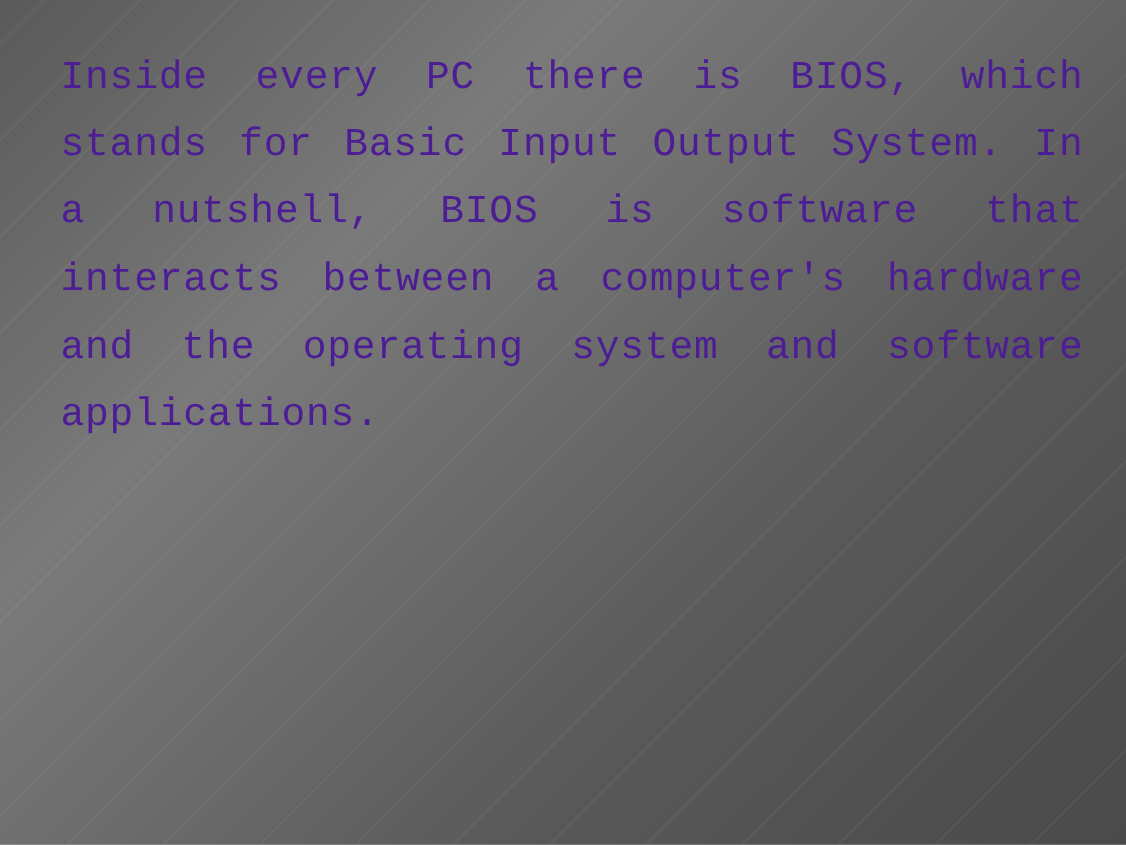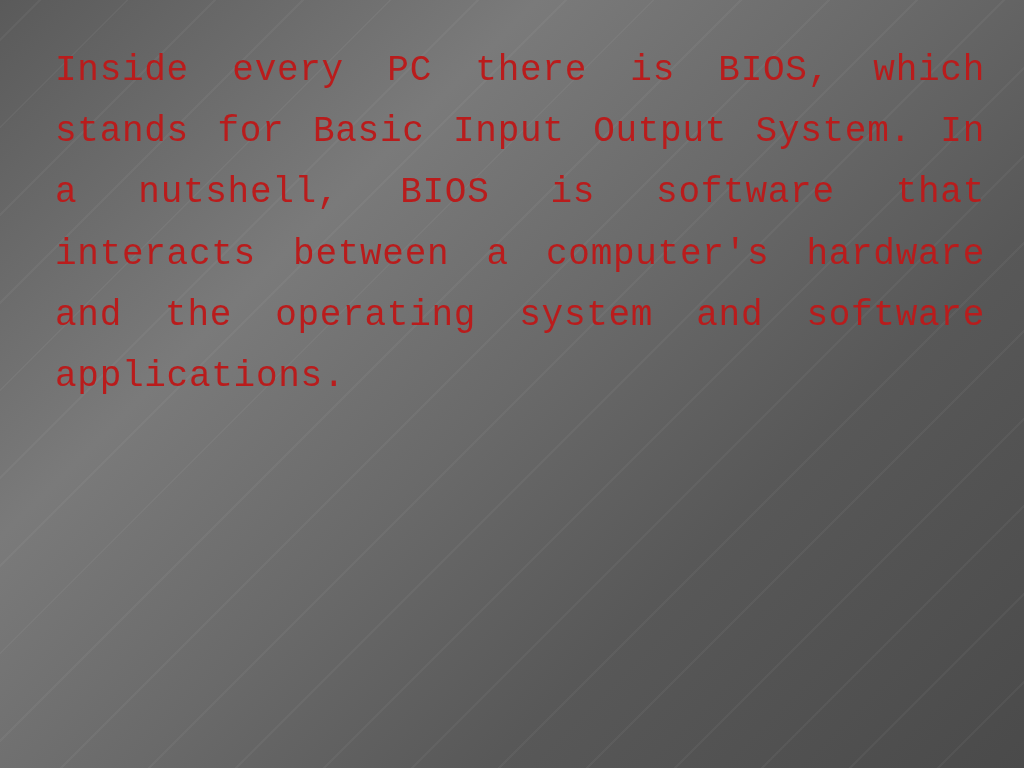--- a/index.html
+++ b/index.html
@@ -41,21 +41,21 @@
       z-index: 0;
     }
 
     .text-block {
       position: relative;
       z-index: 1;
       padding: 40px 39px 40px 55px;
       font-family: 'Courier New', Courier, monospace;
       font-size: 36px;
       font-weight: 400;
-      color: #b91c1c;
+      color: #4c1d95;
       line-height: 1.7;
       letter-spacing: 0.02em;
       text-align: justify;
       width: 1024px;
     }
   </style>
 </head>
 <body>
 
 <div class="text-block">Inside every PC there is BIOS, which stands for Basic Input Output System.  In a nutshell, BIOS is software that interacts between a computer's hardware and the operating system and software applications.</div>

